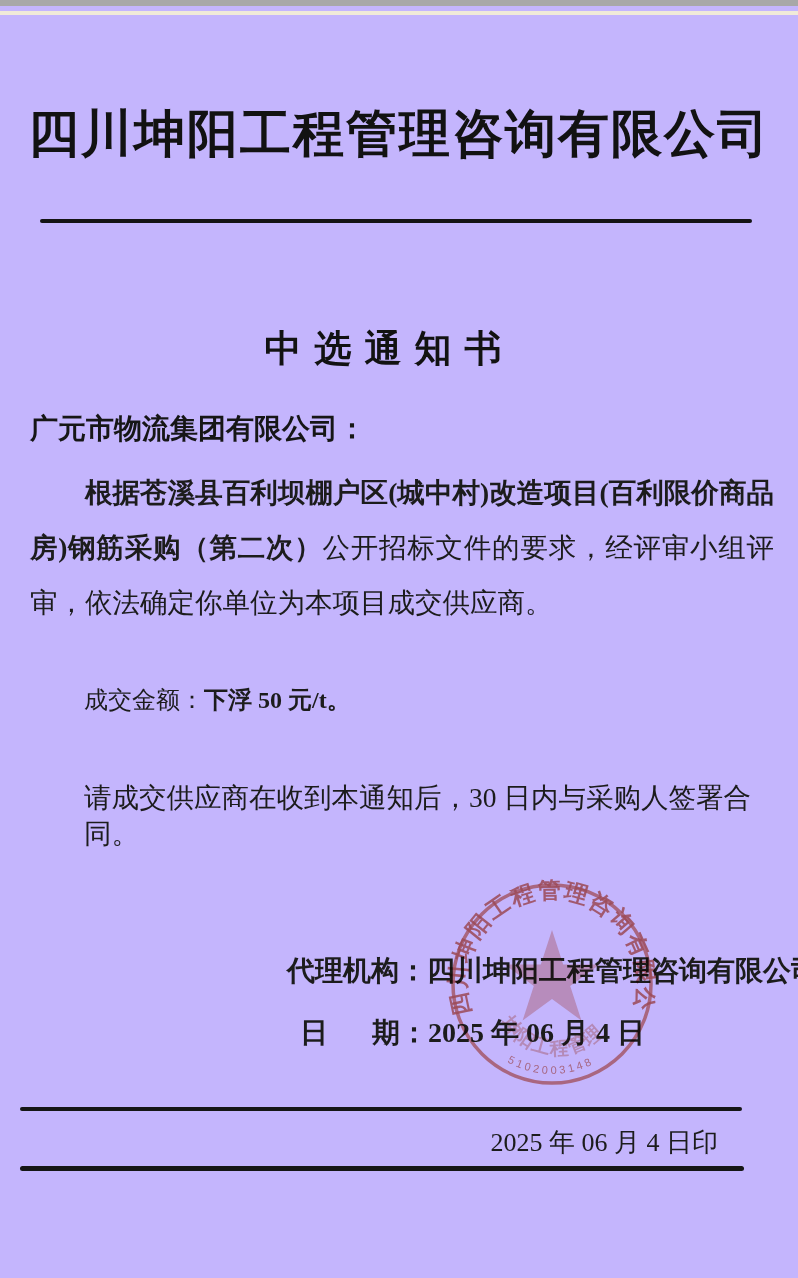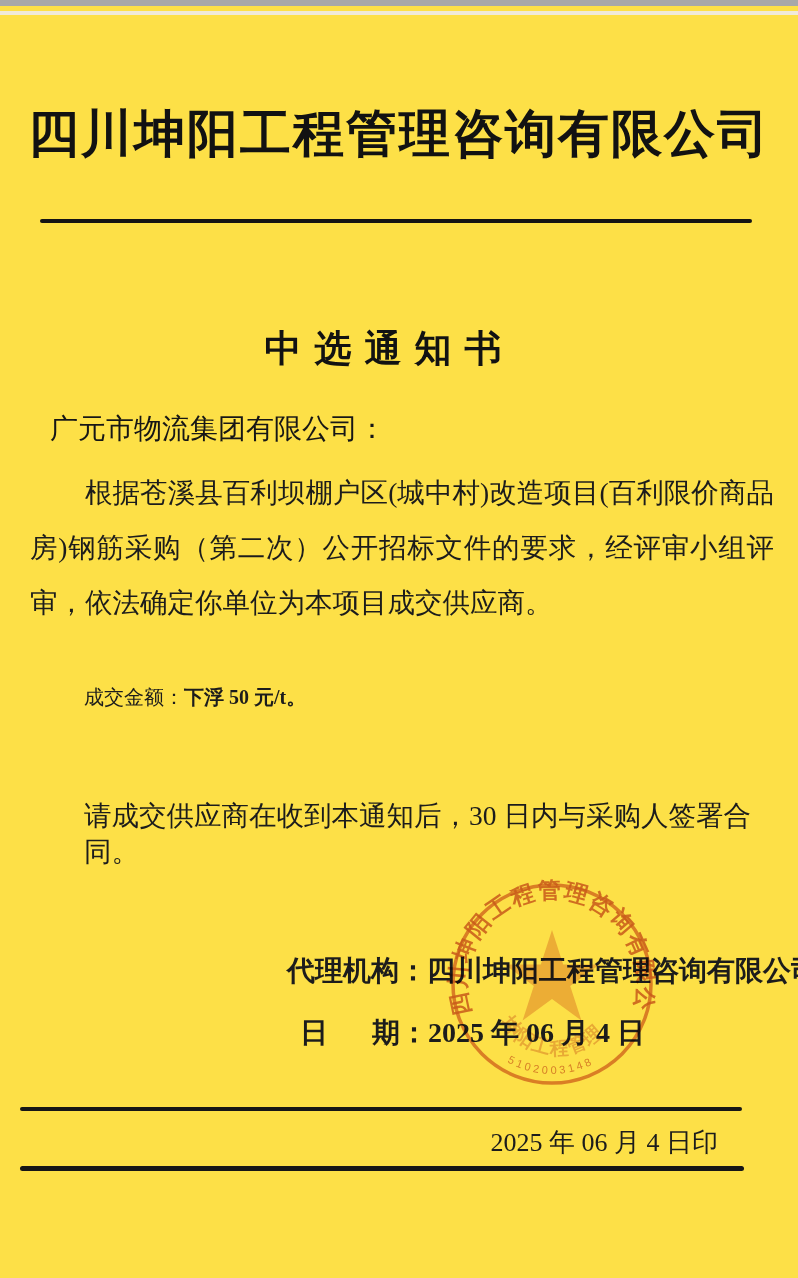--- a/index.html
+++ b/index.html
@@ -2,21 +2,21 @@
 <html><head>
 <meta charset="utf-8">
 <style>
   * { margin: 0; padding: 0; box-sizing: border-box; }
   html, body { background: #e9e9e9; }
   .page {
     position: relative;
     width: 798px;
     height: 1278px;
     margin: 0 auto;
-    background: #fde047;
+    background: #c4b5fd;
     overflow: hidden;
     font-family: "Liberation Serif", "DejaVu Serif", serif;
     color: #1c1c1c;
   }
   .topbar {
     position: absolute; top: 0; left: 0;
     width: 798px; height: 6px; background: #a8a8a8;
   }
   .creamline {
     position: absolute; top: 11px; left: 0;
@@ -36,36 +36,36 @@
   .notice-title {
     position: absolute; top: 324px; left: 0; width: 766px;
     text-align: center;
     font-size: 37px; font-weight: 700; letter-spacing: 13px;
     text-indent: 13px; 
     color: #121212;
     white-space: nowrap;
   }
   .addressee {
     position: absolute; top: 410px; left: 30px; right: 26px;
-    font-size: 28px; font-weight: 400; color: #161616; margin-left: 20px;
+    font-size: 28px; font-weight: 700; color: #161616;
   }
   .para1 {
     position: absolute; top: 465px; left: 30px; right: 24px;
     font-size: 27.5px; line-height: 55px;
     text-align: justify;
     text-indent: 55px;
   }
-  .para1 .b { font-weight: 400; }
+  .para1 .b { font-weight: 700; }
   .amount-line {
     position: absolute; top: 684px; left: 84px;
-    font-size: 20px;
+    font-size: 24px;
   }
   .amount-line .val { font-weight: 700; }
   .contract-line {
-    position: absolute; top: 798px; left: 84px; right: 24px;
+    position: absolute; top: 780px; left: 84px; right: 24px;
     font-size: 27.5px;
   }
   .agency-line {
     position: absolute; top: 952px; left: 263px;
     font-size: 28px; font-weight: 600; white-space: nowrap; margin-left: 24px;
   }
   .date-line {
     position: absolute; top: 1014px; left: 300px;
     font-size: 28px; font-weight: 600; white-space: nowrap;
   }

